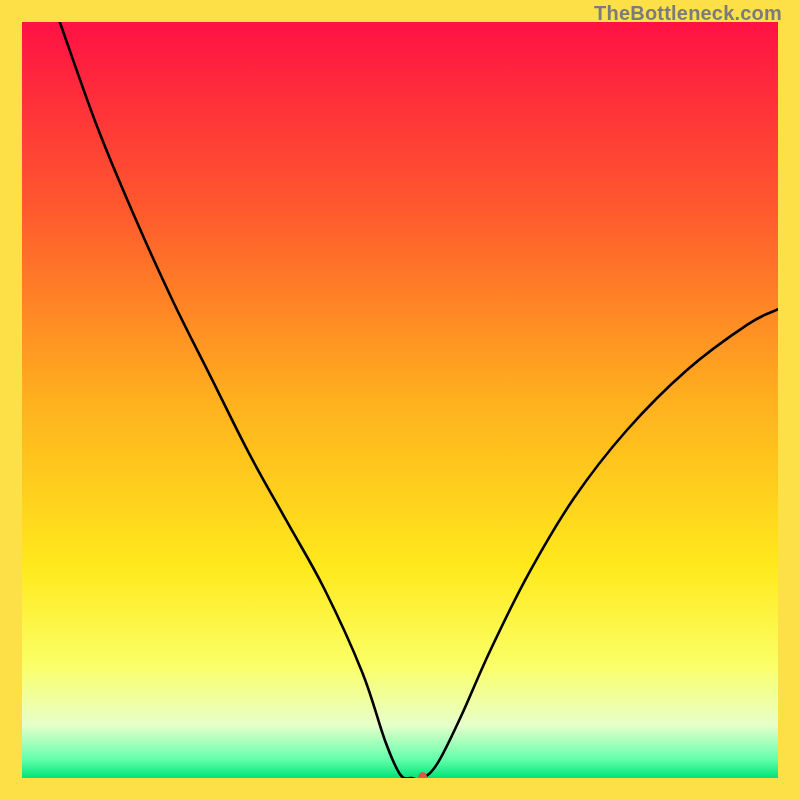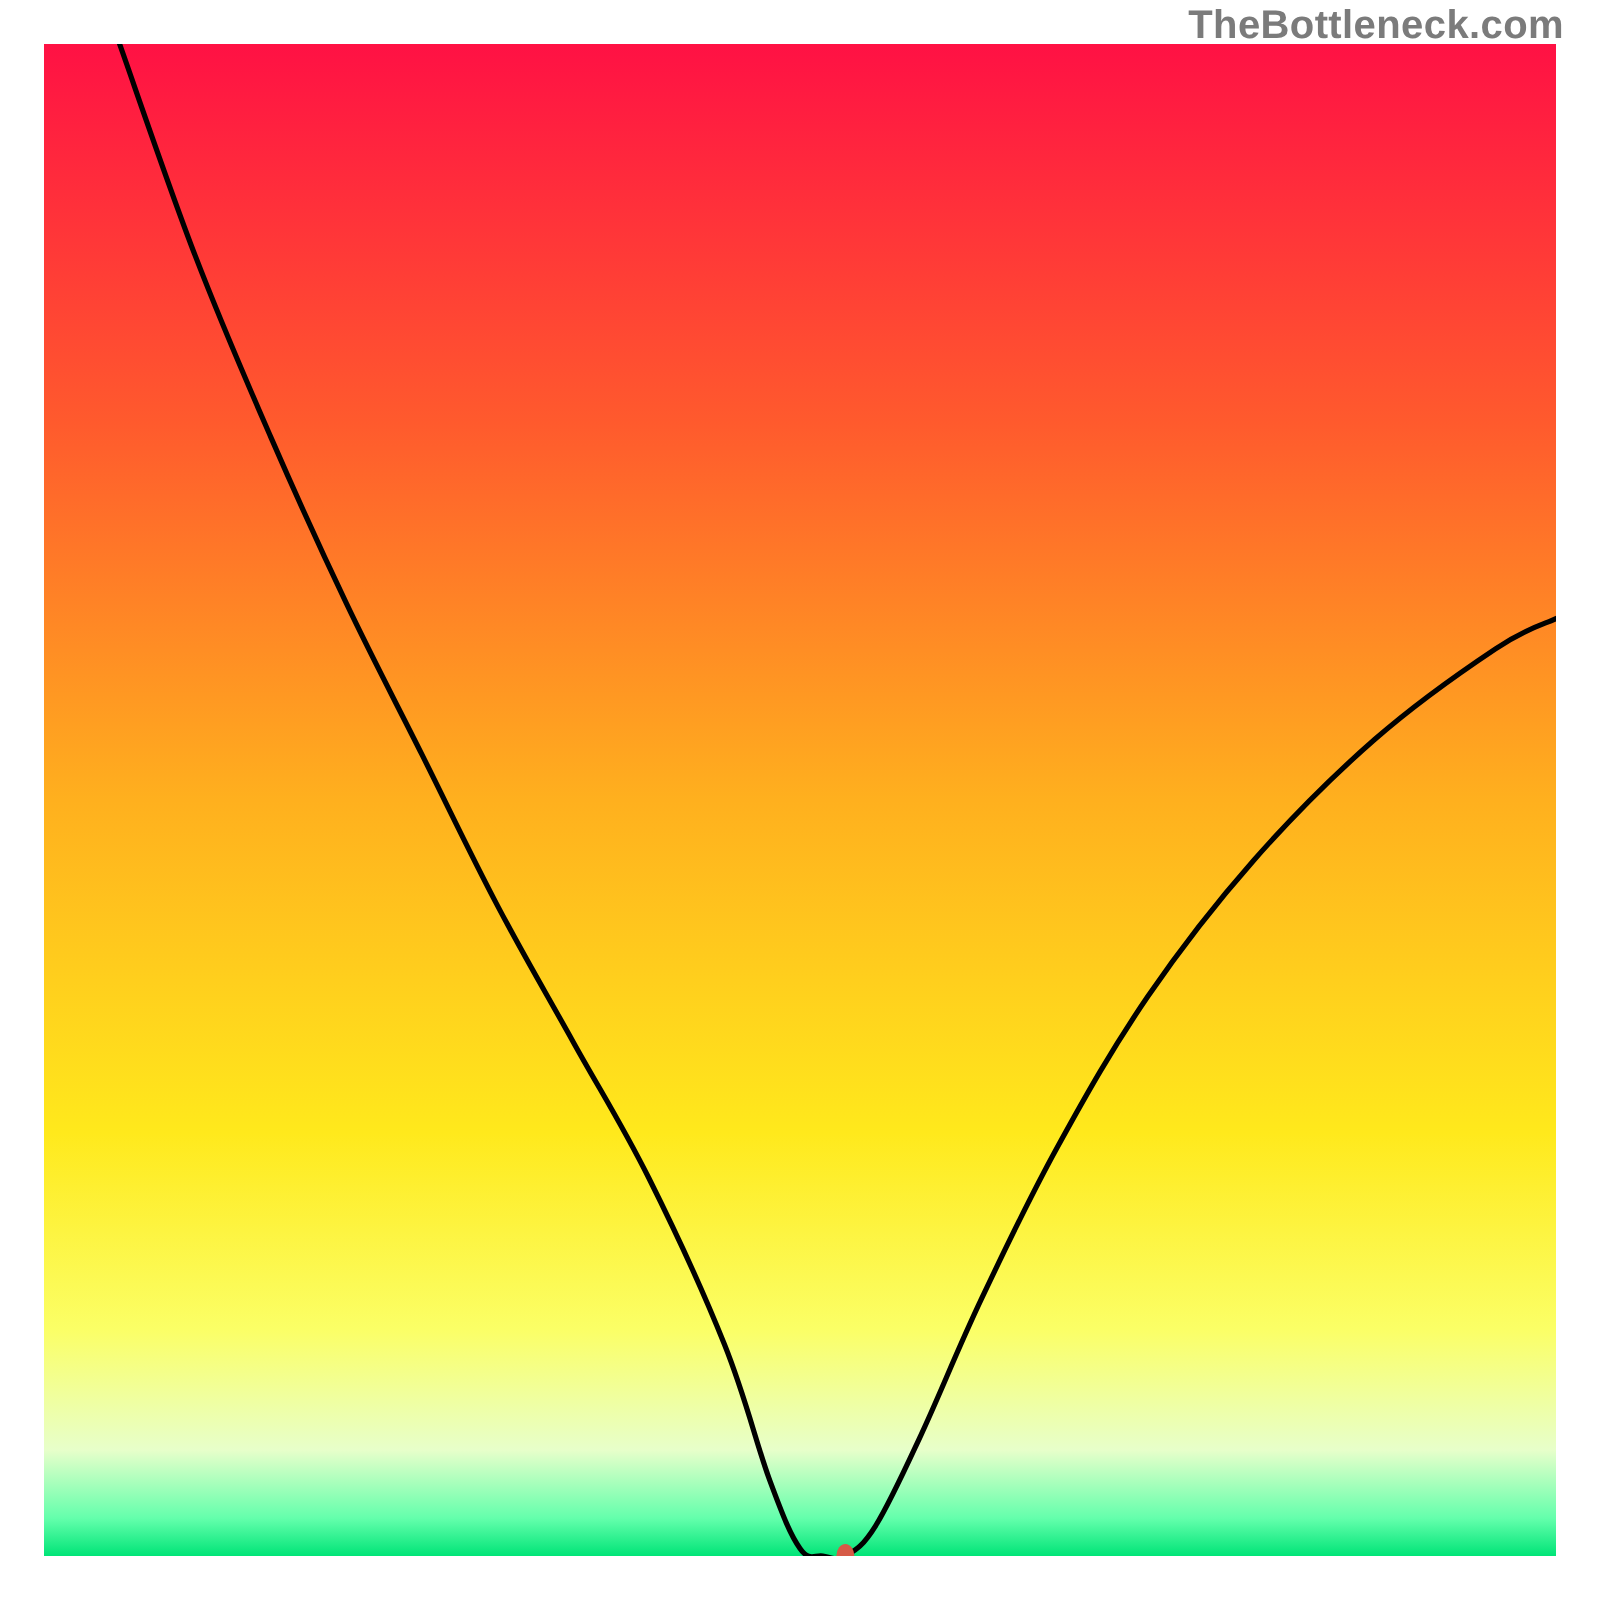--- a/index.html
+++ b/index.html
@@ -7,21 +7,21 @@
     padding: 0;
     width: 800px;
     height: 800px;
     background: #000;
     overflow: hidden;
     font-family: Arial, Helvetica, sans-serif;
   }
   .outer {
     width: 800px;
     height: 800px;
-    background: #ffffff;
+    background: #fde047;
     position: relative;
   }
   .watermark {
     position: absolute;
     top: 2px;
     right: 18px;
     color: #7b7b7b;
     font-size: 20px;
     font-weight: 600;
     letter-spacing: 0.2px;

